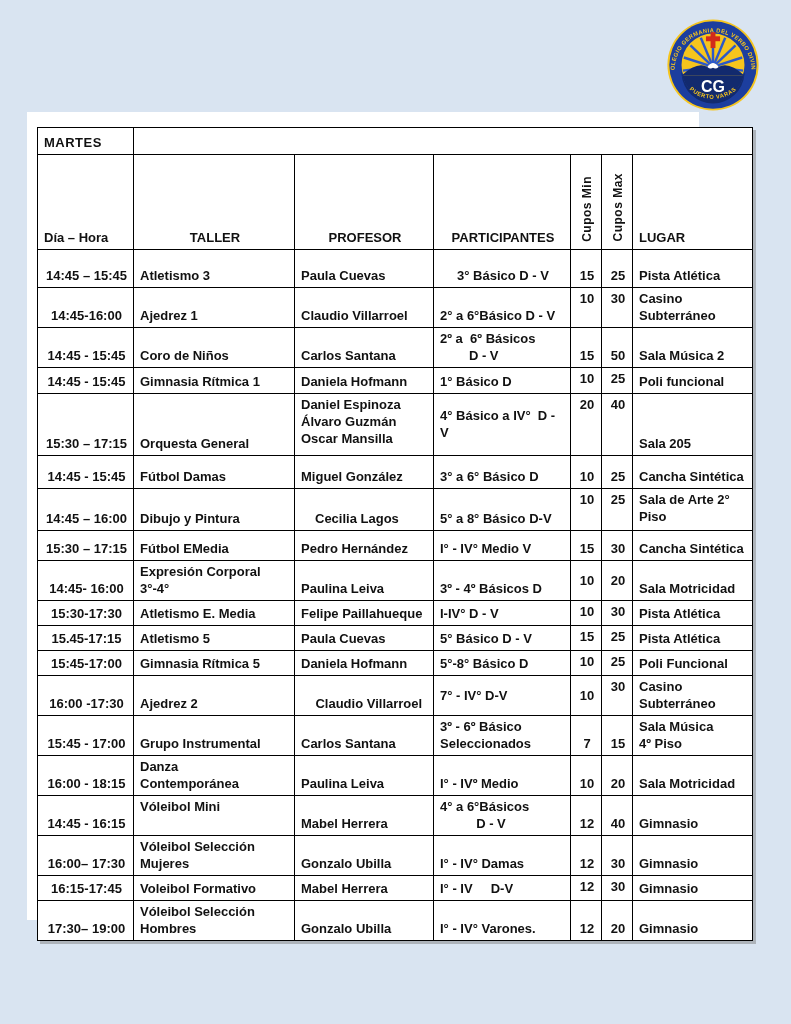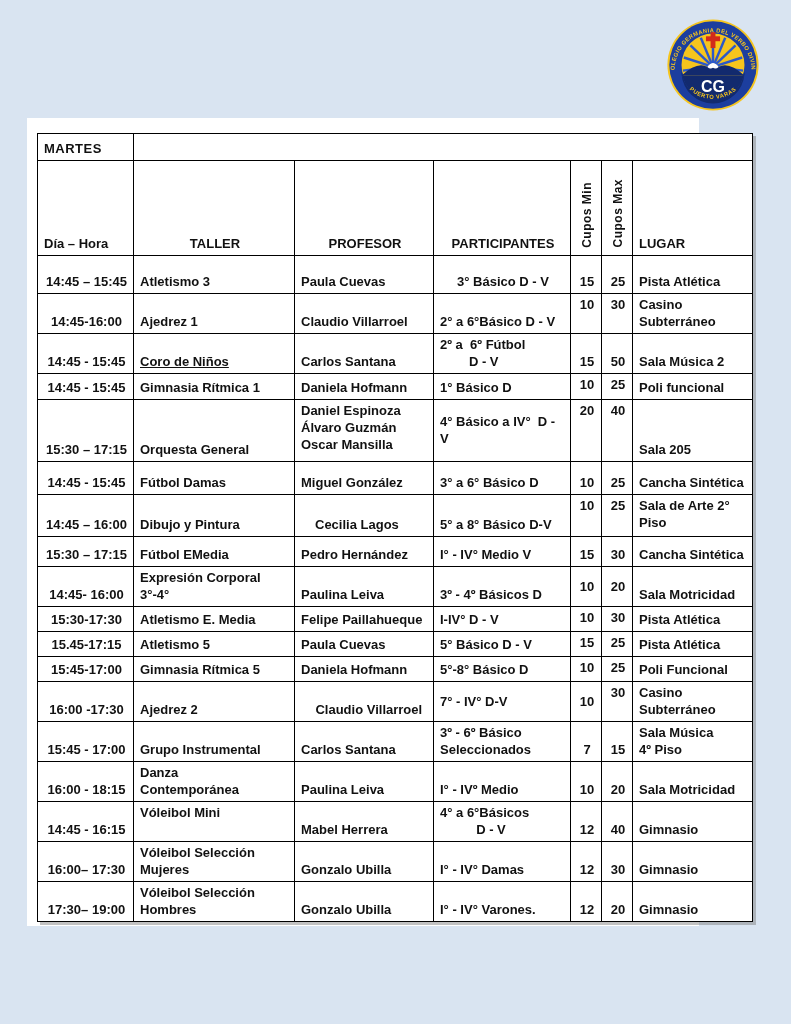--- a/index.html
+++ b/index.html
@@ -5,21 +5,21 @@
   html,body{margin:0;padding:0;}
   body{
     width:791px;height:1024px;
     background:#d9e4f1;
     font-family:"Liberation Sans",sans-serif;
     position:relative;
     overflow:hidden;
   }
   .stage{position:absolute;inset:0;}
   .sheet{
-    position:absolute;left:27px;top:118px;width:672px;height:808px;
+    position:absolute;left:27px;top:112px;width:672px;height:808px;
     background:#ffffff;
   }
   .logo{position:absolute;left:666px;top:18px;width:94px;height:94px;}
   table.sched{
     position:absolute;left:10px;top:15px;
     border-collapse:collapse;table-layout:fixed;width:715px;
     box-shadow:3px 3px 0 rgba(120,120,120,0.45);
     background:#fff;
   }
   table.sched td{
@@ -134,23 +134,23 @@
             <td style="vertical-align: bottom;">Ajedrez 1</td>
             <td style="vertical-align: bottom;">Claudio Villarroel</td>
             <td style="vertical-align: bottom;">2° a 6°Básico D - V</td>
             <td class="c-num" style="vertical-align: top;">10</td>
             <td class="c-num" style="vertical-align: top;">30</td>
             <td style="vertical-align: top;">Casino
 Subterráneo</td>
           </tr>
           <tr style="height: 37px;">
             <td class="c-time" style="vertical-align: bottom;">14:45 - 15:45</td>
-            <td style="vertical-align: bottom; text-decoration: underline;">Coro de Niños</td>
+            <td style="vertical-align: bottom;">Coro de Niños</td>
             <td style="vertical-align: bottom;">Carlos Santana</td>
-            <td style="vertical-align: top;">2º a  6º Fútbol
+            <td style="vertical-align: top;">2º a  6º Básicos
         D - V</td>
             <td class="c-num" style="vertical-align: bottom;">15</td>
             <td class="c-num" style="vertical-align: bottom;">50</td>
             <td style="vertical-align: bottom;">Sala Música 2</td>
           </tr>
           <tr style="height: 26px;">
             <td class="c-time" style="vertical-align: bottom;">14:45 - 15:45</td>
             <td style="vertical-align: bottom;">Gimnasia Rítmica 1</td>
             <td style="vertical-align: bottom;">Daniela Hofmann</td>
             <td style="vertical-align: bottom;">1° Básico D</td>
@@ -279,20 +279,29 @@
           <tr style="height: 35px;">
             <td class="c-time" style="vertical-align: bottom;">16:00– 17:30</td>
             <td style="vertical-align: top;">Vóleibol Selección
 Mujeres</td>
             <td style="vertical-align: bottom;">Gonzalo Ubilla</td>
             <td style="vertical-align: bottom;">I° - IV° Damas</td>
             <td class="c-num" style="vertical-align: bottom;">12</td>
             <td class="c-num" style="vertical-align: bottom;">30</td>
             <td style="vertical-align: bottom;">Gimnasio</td>
           </tr>
+          <tr style="height: 25px;">
+            <td class="c-time" style="vertical-align: bottom;">16:15-17:45</td>
+            <td style="vertical-align: bottom;">Voleibol Formativo</td>
+            <td style="vertical-align: bottom;">Mabel Herrera</td>
+            <td style="vertical-align: bottom;">I° - IV     D-V</td>
+            <td class="c-num" style="vertical-align: top;">12</td>
+            <td class="c-num" style="vertical-align: top;">30</td>
+            <td style="vertical-align: bottom;">Gimnasio</td>
+          </tr>
           <tr style="height: 37px;">
             <td class="c-time" style="vertical-align: bottom;">17:30– 19:00</td>
             <td style="vertical-align: top;">Vóleibol Selección
 Hombres</td>
             <td style="vertical-align: bottom;">Gonzalo Ubilla</td>
             <td style="vertical-align: bottom;">I° - IV° Varones.</td>
             <td class="c-num" style="vertical-align: bottom;">12</td>
             <td class="c-num" style="vertical-align: bottom;">20</td>
             <td style="vertical-align: bottom;">Gimnasio</td>
           </tr>

